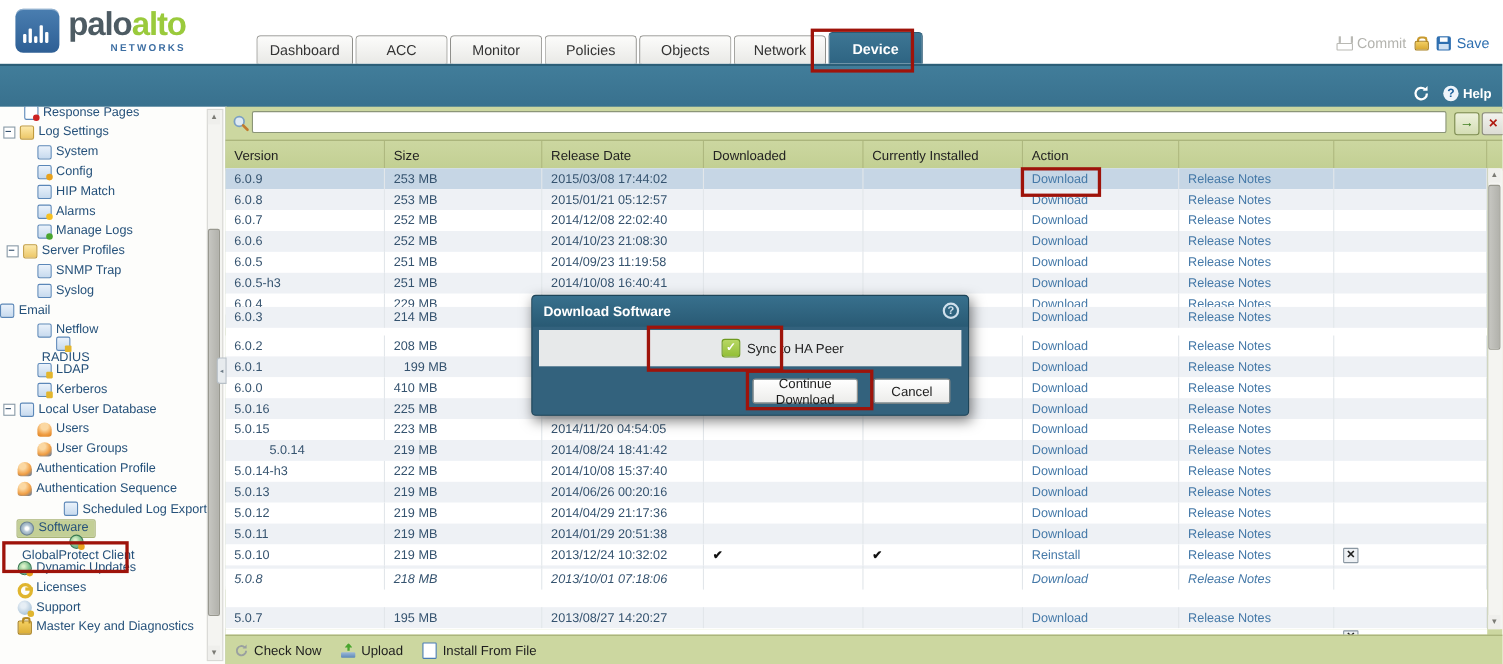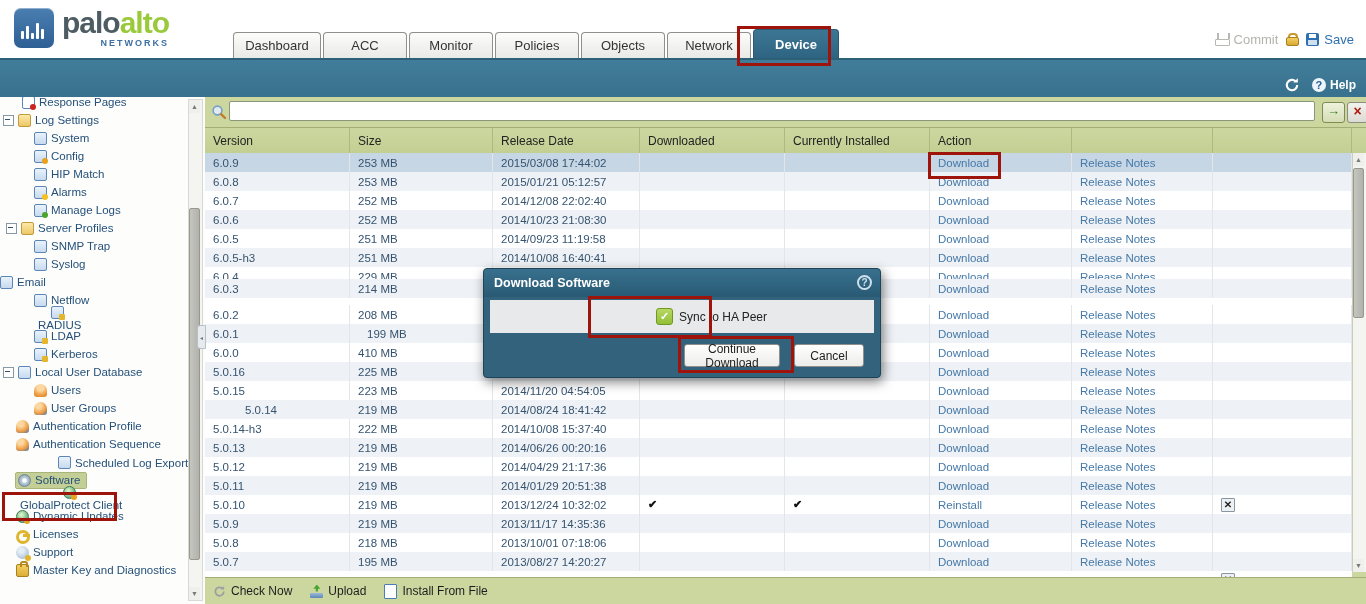--- a/index.html
+++ b/index.html
@@ -668,21 +668,21 @@
           <div class="td" style="left: 435px; width: 145px;"></div>
           <div class="td" style="left: 580px; width: 145px;"></div>
           <div class="td" style="left: 725px; width: 142px;">
             <a>Download</a>
           </div>
           <div class="td" style="left: 867px; width: 141px;">
             <a>Release Notes</a>
           </div>
           <div class="td" style="left: 1008px; width: 139px;"></div>
         </div>
-        <div class="trow even" style="top: 380px;">
+        <div class="trow even" style="top: 364px; font-style: italic;">
           <div class="td" style="left: 0px; width: 145px;">5.0.8</div>
           <div class="td" style="left: 145px; width: 143px;">218 MB</div>
           <div class="td" style="left: 288px; width: 147px;">2013/10/01 07:18:06</div>
           <div class="td" style="left: 435px; width: 145px;"></div>
           <div class="td" style="left: 580px; width: 145px;"></div>
           <div class="td" style="left: 725px; width: 142px;">
             <a>Download</a>
           </div>
           <div class="td" style="left: 867px; width: 141px;">
             <a>Release Notes</a>

